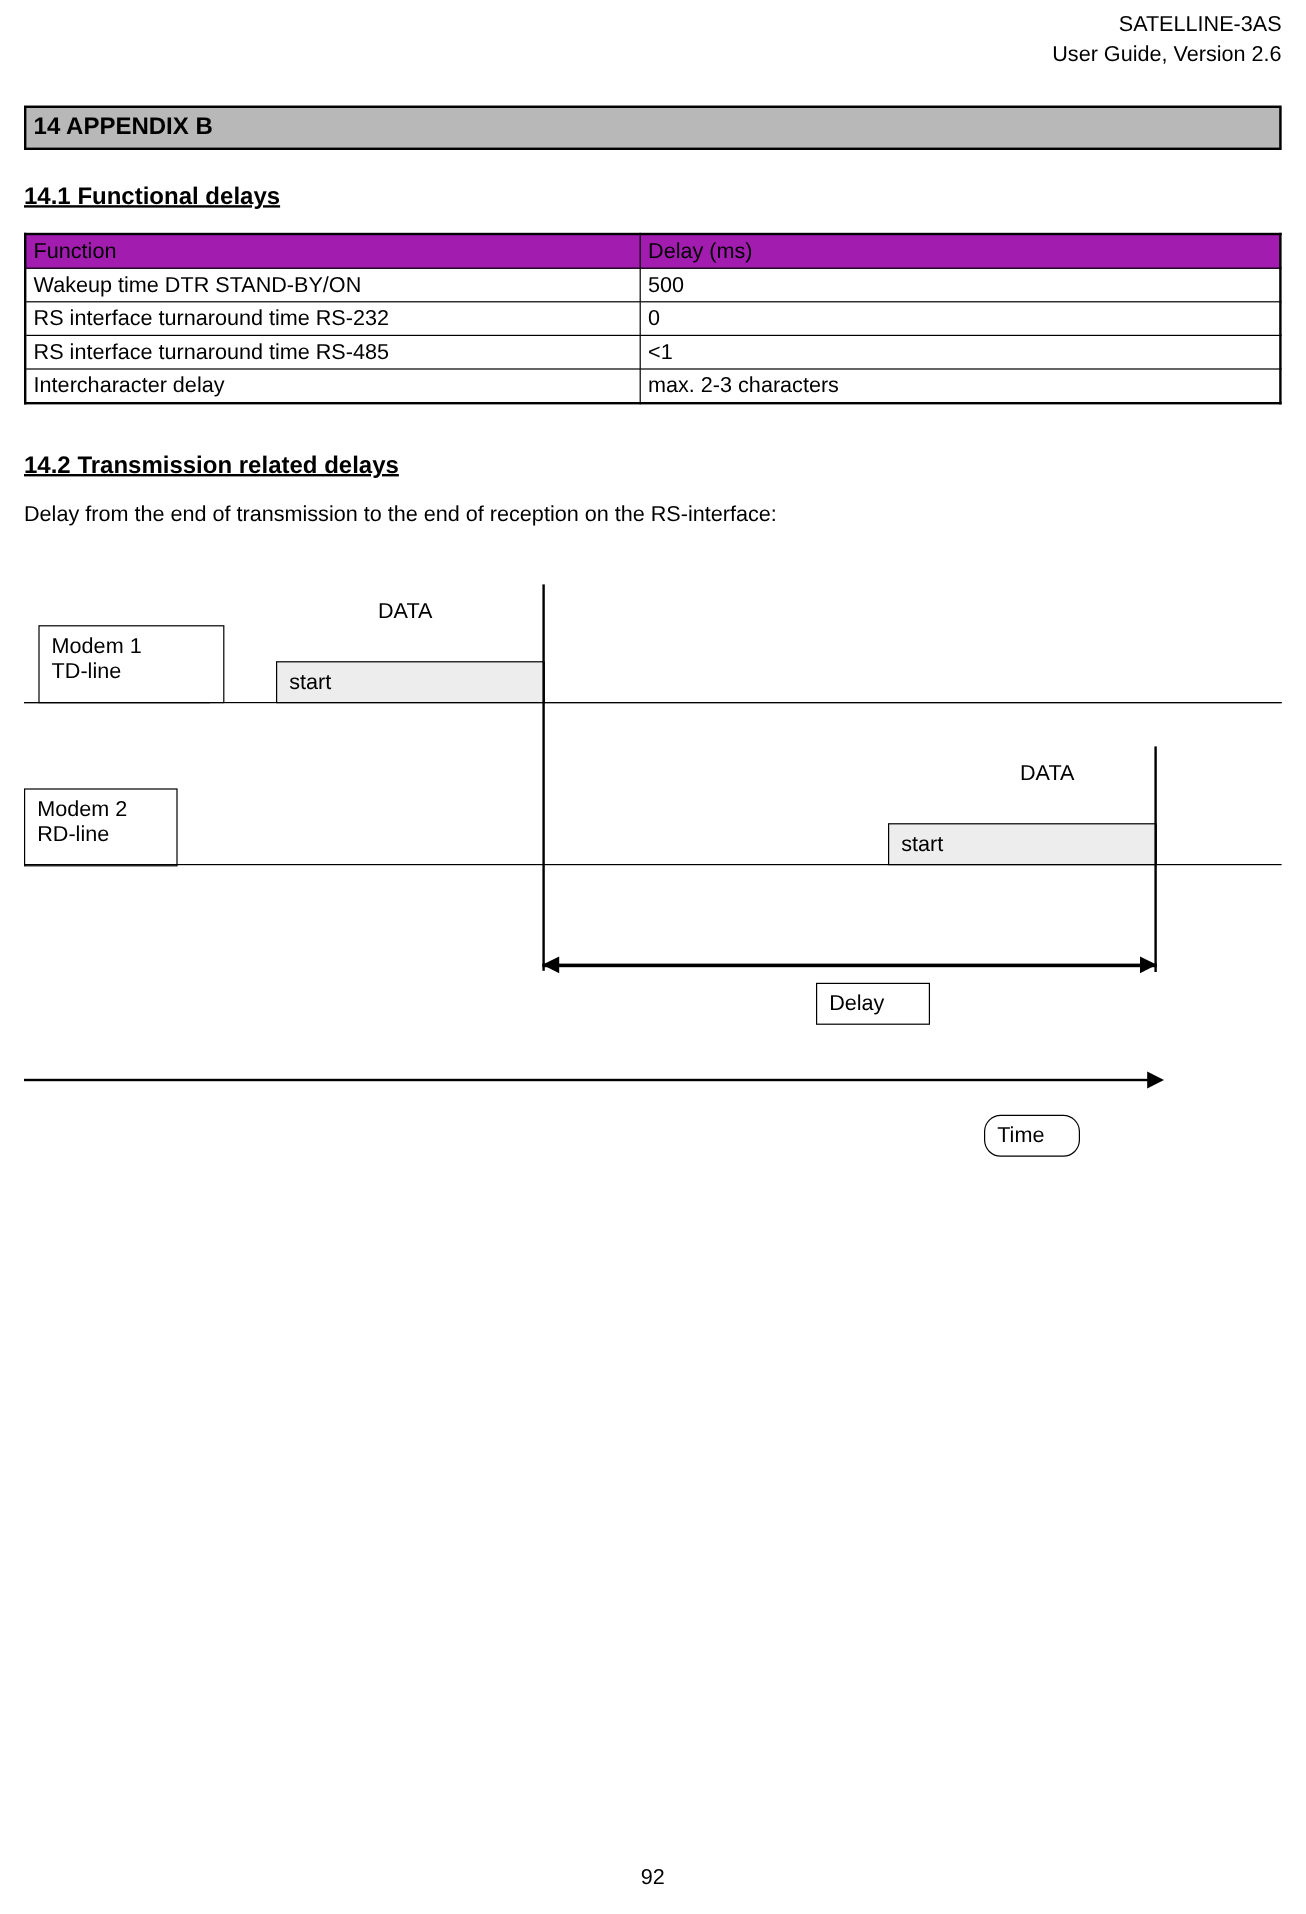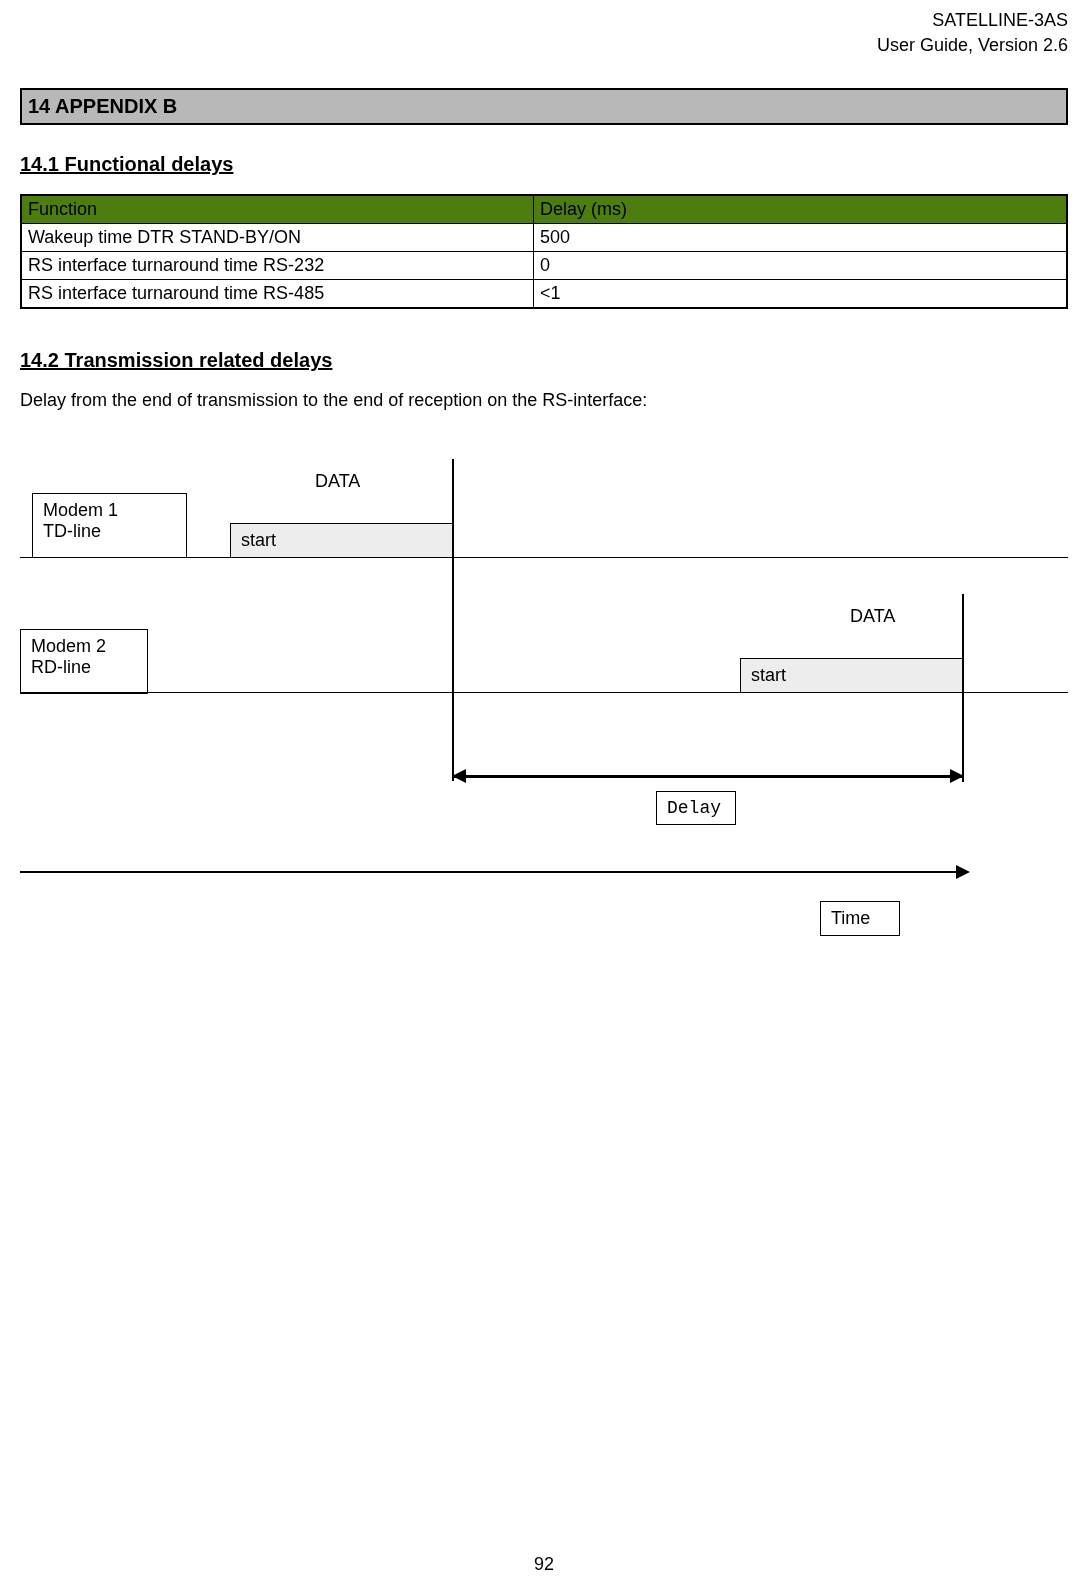--- a/index.html
+++ b/index.html
@@ -43,21 +43,21 @@
       margin-bottom: 40px;
     }
     .delays-table th, .delays-table td {
       border: 1px solid #000;
       padding: 3px 6px;
       text-align: left;
       font-weight: 300;
       font-size: 18px;
     }
     .delays-table th {
-      background: #4d7c0f;
+      background: #a21caf;
       font-weight: 300;
     }
     .delays-table .col1 { width: 49%; }
     .para {
       font-weight: 300;
       margin-bottom: 60px;
     }
     .diagram {
       position: relative;
       width: 100%;
@@ -138,20 +138,24 @@
       <td>500</td>
     </tr>
     <tr>
       <td>RS interface turnaround time RS-232</td>
       <td>0</td>
     </tr>
     <tr>
       <td>RS interface turnaround time RS-485</td>
       <td>&lt;1</td>
     </tr>
+    <tr>
+      <td>Intercharacter delay</td>
+      <td>max. 2-3 characters</td>
+    </tr>
   </tbody>
 </table>
 
 <div class="subsection">14.2 Transmission related delays</div>
 <div class="para">Delay from the end of transmission to the end of reception on the RS-interface:</div>
 
 <div class="diagram">
 
   <div class="d-box" style="left:12px; top:22px; width:155px; height:65px;">
     <div>Modem 1</div>
@@ -182,22 +186,22 @@
   <div class="vline" style="left:942px; top:123px; height:64px;"></div>
 
   <div class="vline" style="left:432px; top:52px; height:258px; width:1.5px;"></div>
 
   <div class="thick-hline" style="left:432px; top:304px; width:512px;"></div>
   <div class="arrow-left" style="left:432px; top:298px;"></div>
   <div class="arrow-right" style="left:930px; top:298px;"></div>
 
   <div class="vline" style="left:942px; top:187px; height:124px; width:1.5px;"></div>
 
-  <div class="d-box" style="left:636px; top:320px; width:80px;font-family:Liberation Mono, monospace;">Delay</div>
+  <div class="d-box" style="left:660px; top:320px; width:95px;">Delay</div>
 
   <div class="hline" style="left:0; top:400px; width:940px; height:2px;"></div>
   <div class="arrow-right" style="left:936px; top:394px;"></div>
 
-  <div class="d-box" style="left:800px; top:430px; width:80px;">Time</div>
+  <div class="d-box" style="left:800px; top:430px; width:80px;border-radius:14px;">Time</div>
 
 </div>
 
 <div class="page-num">92</div>
 
 </body></html>

